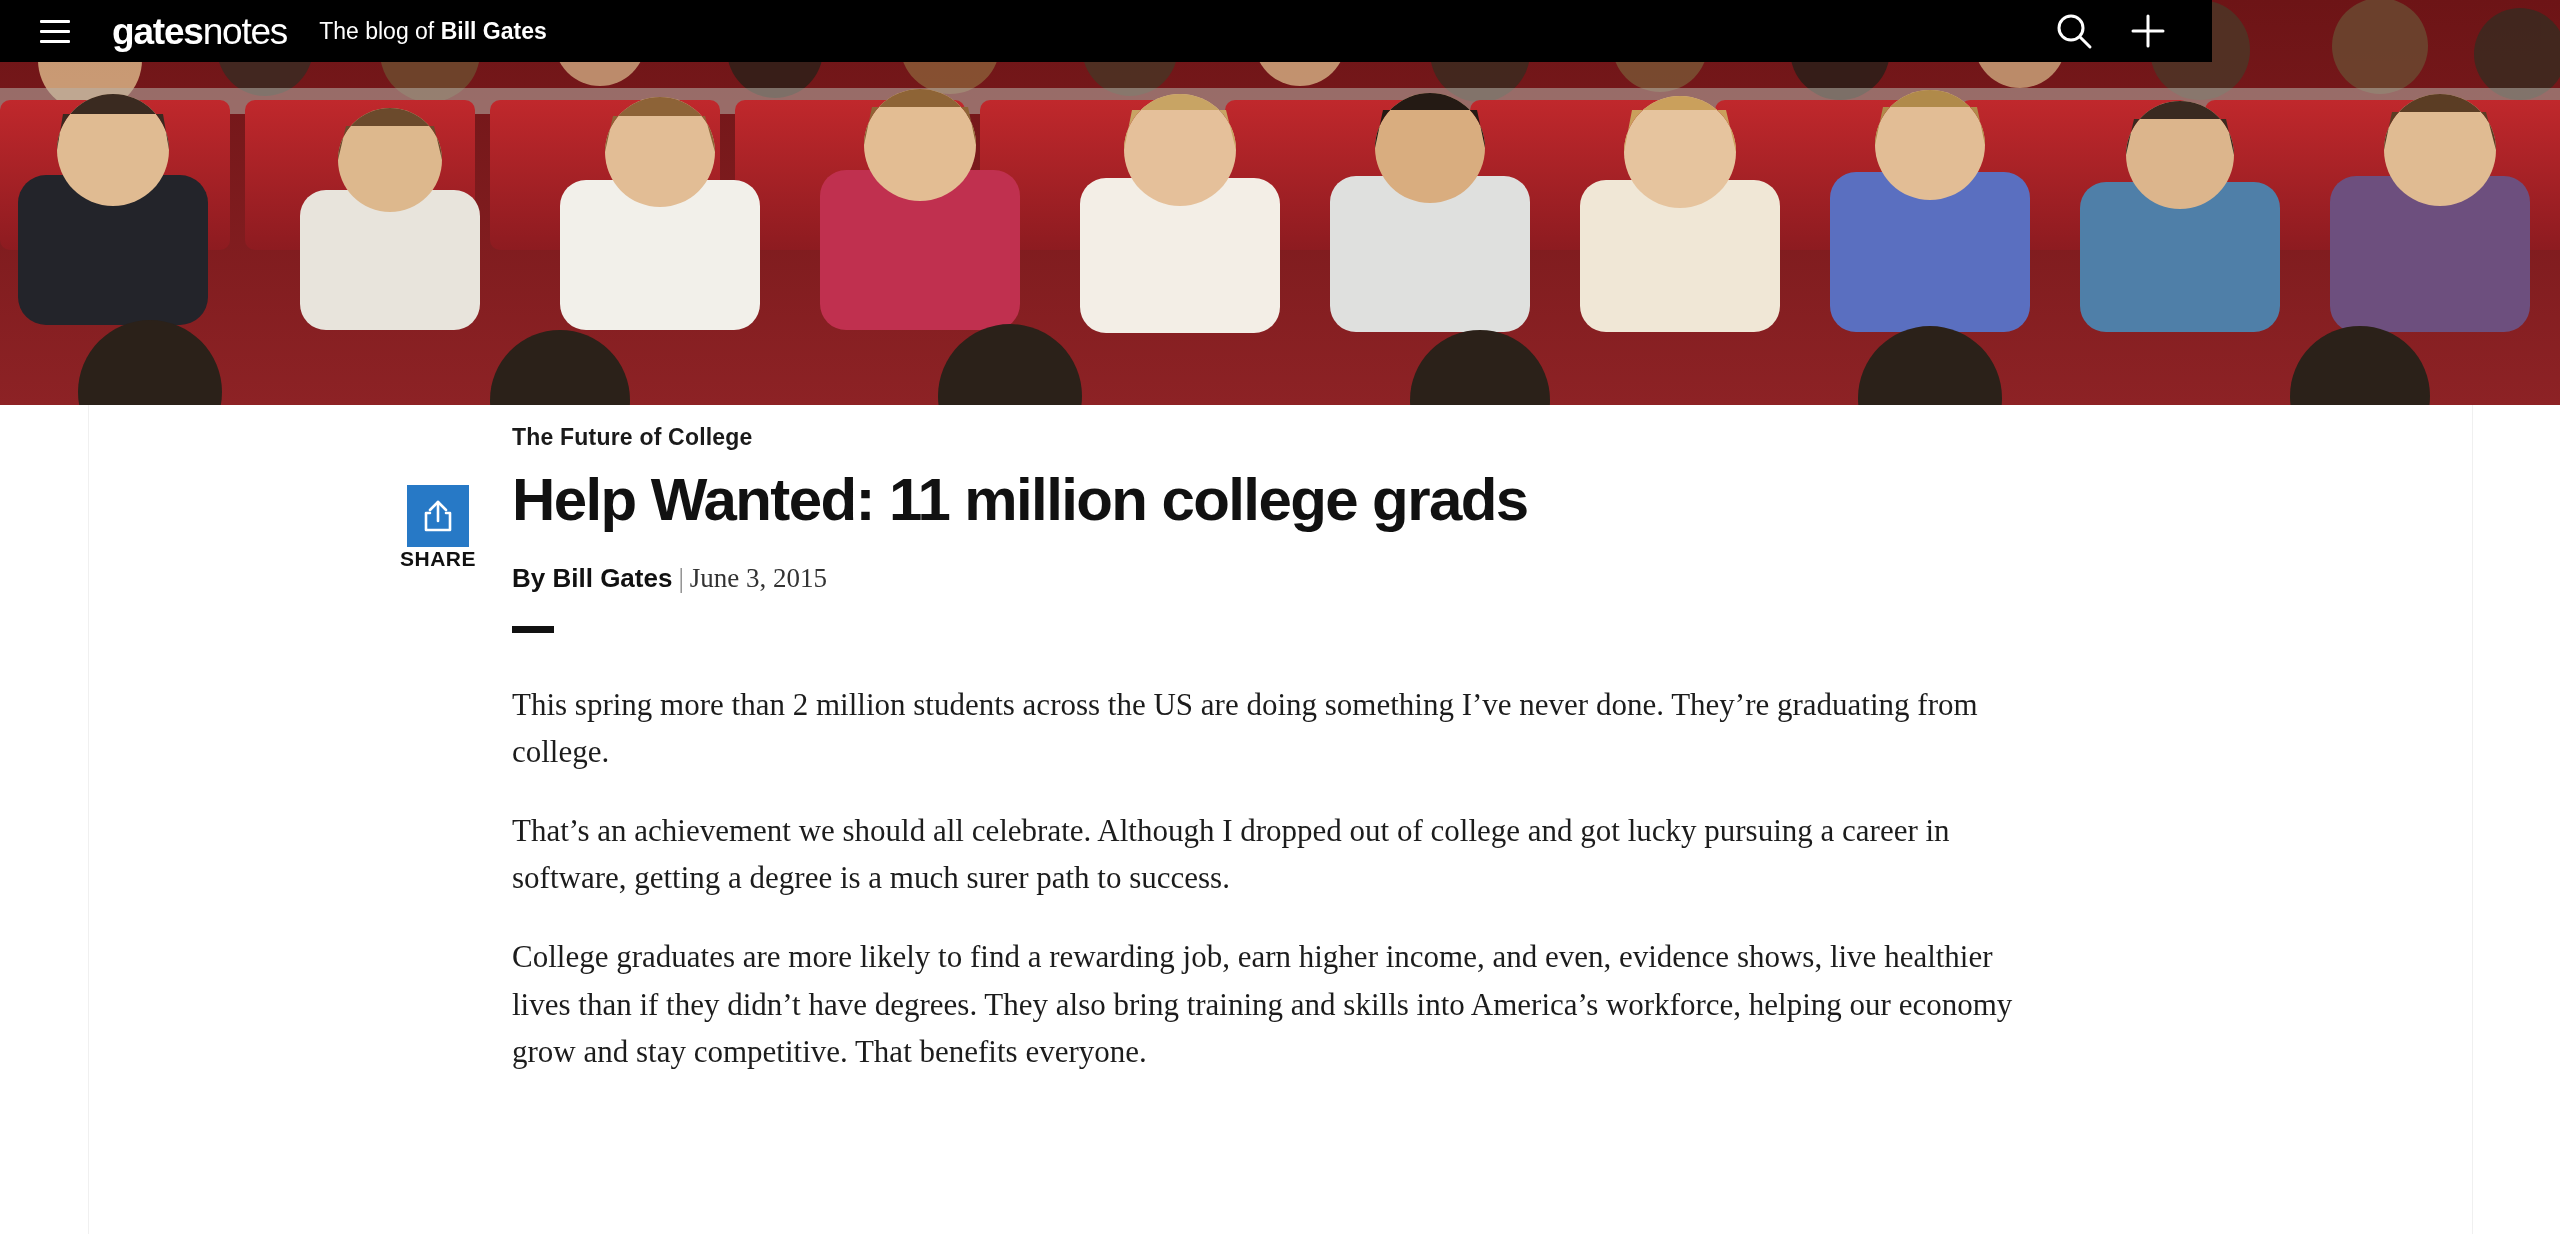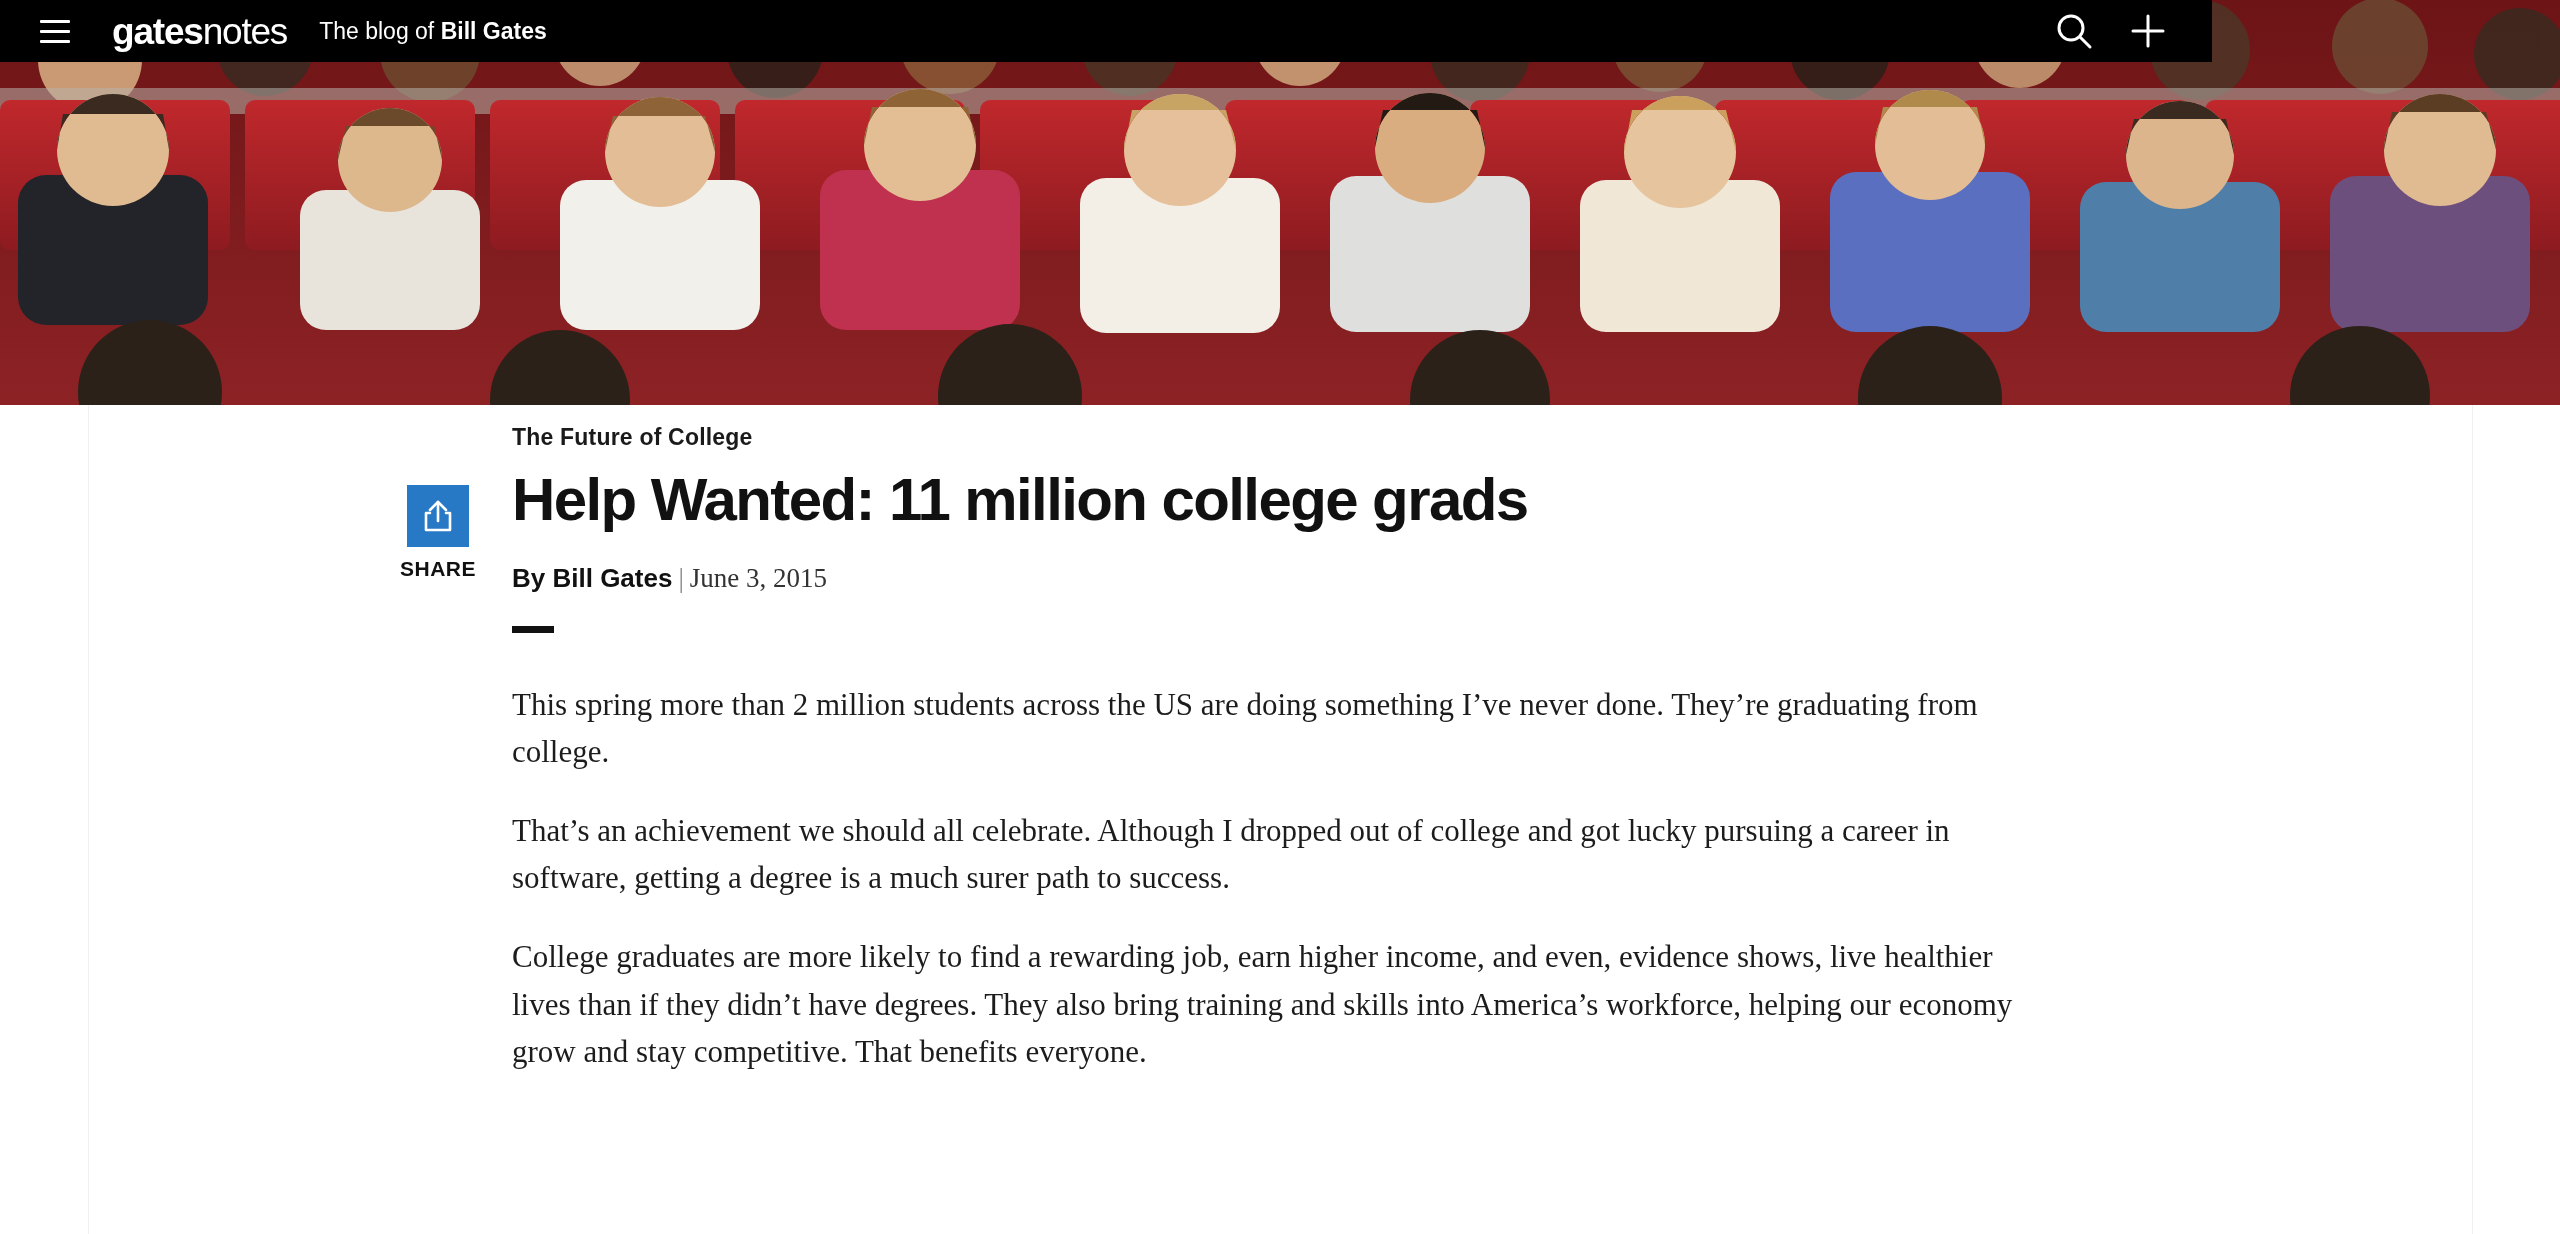--- a/index.html
+++ b/index.html
@@ -144,21 +144,20 @@
     text-align: center;
   }
   .share-box {
     width: 62px; height: 62px;
     background: #2779c6;
     margin: 0 auto;
     display: flex; align-items: center; justify-content: center;
     cursor: pointer;
   }
   .share-label {
-    margin-top: 10px;
     font-size: 21px;
     font-weight: 700;
     color: #111111;
     letter-spacing: 0.5px;
   }
 
   
   .page-edge-left, .page-edge-right {
     position: absolute;
     top: 405px;

